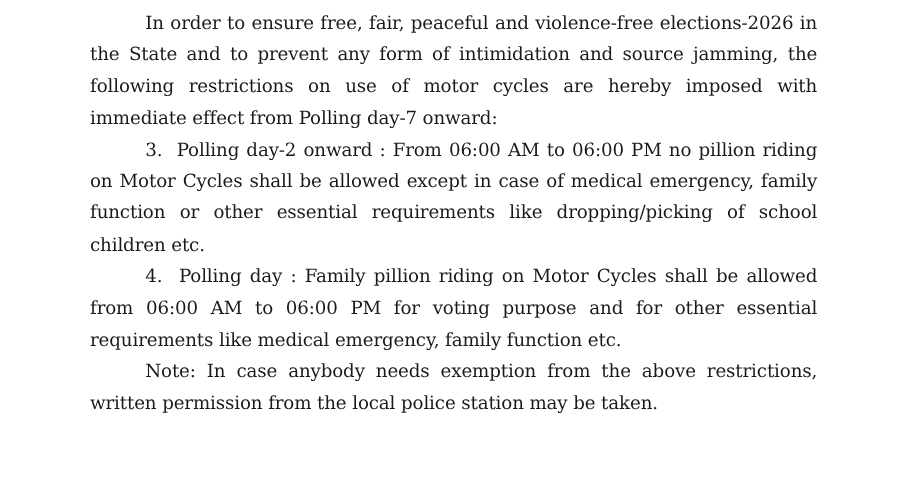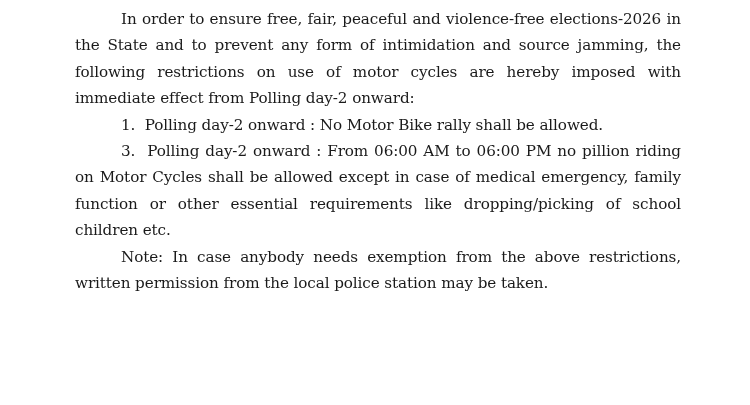--- a/index.html
+++ b/index.html
@@ -42,27 +42,27 @@
       margin: 0;
       text-align: justify;
       text-align-last: left;
       text-indent: 46px;
     }
   </style>
 </head>
 <body>
 
 <div class="page">
-  <p class="para indent">In order to ensure free, fair, peaceful and violence-free elections-2026 in the State and to prevent any form of intimidation and source jamming, the following restrictions on use of motor cycles are hereby imposed with immediate effect from Polling day-2 onward:</p>
+  <p class="para indent">In order to ensure free, fair, peaceful and violence-free elections-2026 in the State and to prevent any form of intimidation and source jamming, the following restrictions on use of motor cycles are hereby imposed with immediate effect from Polling day-7 onward:</p>
 
   <div>
     <p class="item">
-      <span>1.</span>&nbsp;
-      <span>Polling day-2 onward : No Motor Bike rally shall be allowed.</span>
+      <span>3.</span>&nbsp;
+      <span>Polling day-2 onward : From 06:00 AM to 06:00 PM no pillion riding on Motor Cycles shall be allowed except in case of medical emergency, family function or other essential requirements like dropping/picking of school children etc.</span>
     </p>
     <p class="item">
-      <span>3.</span>&nbsp;
-      <span>Polling day-2 onward : From 06:00 AM to 06:00 PM no pillion riding on Motor Cycles shall be allowed except in case of medical emergency, family function or other essential requirements like dropping/picking of school children etc.</span>
+      <span>4.</span>&nbsp;
+      <span>Polling day : Family pillion riding on Motor Cycles shall be allowed from 06:00 AM to 06:00 PM for voting purpose and for other essential requirements like medical emergency, family function etc.</span>
     </p>
   </div>
 
   <p class="note">Note: In case anybody needs exemption from the above restrictions, written permission from the local police station may be taken.</p>
 </div>
 
 </body></html>

